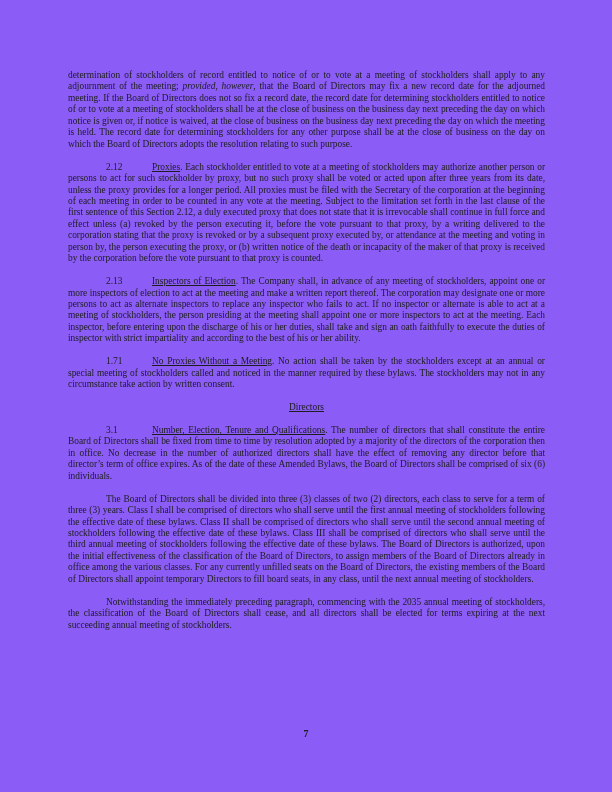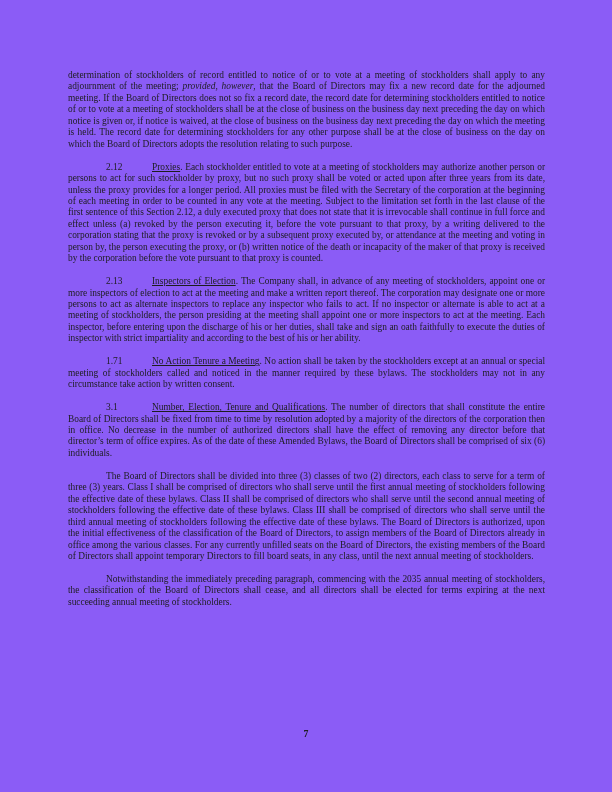--- a/index.html
+++ b/index.html
@@ -37,23 +37,24 @@
 <body>
 
 <div class="page">
 
   <p class="para"><span>determination of stockholders of record entitled to notice of or to vote at a meeting of stockholders shall apply to any adjournment of the meeting; </span><i>provided, however</i><span>, that the Board of Directors may fix a new record date for the adjourned meeting. If the Board of Directors does not so fix a record date, the record date for determining stockholders entitled to notice of or to vote at a meeting of stockholders shall be at the close of business on the business day next preceding the day on which notice is given or, if notice is waived, at the close of business on the business day next preceding the day on which the meeting is held. The record date for determining stockholders for any other purpose shall be at the close of business on the day on which the Board of Directors adopts the resolution relating to such purpose.</span></p>
 
   <p class="para indent"><span class="sec-num">2.12</span><span class="u">Proxies</span><span>. Each stockholder entitled to vote at a meeting of stockholders may authorize another person or persons to act for such stockholder by proxy, but no such proxy shall be voted or acted upon after three years from its date, unless the proxy provides for a longer period. All proxies must be filed with the Secretary of the corporation at the beginning of each meeting in order to be counted in any vote at the meeting. Subject to the limitation set forth in the last clause of the first sentence of this Section 2.12, a duly executed proxy that does not state that it is irrevocable shall continue in full force and effect unless (a) revoked by the person executing it, before the vote pursuant to that proxy, by a writing delivered to the corporation stating that the proxy is revoked or by a subsequent proxy executed by, or attendance at the meeting and voting in person by, the person executing the proxy, or (b) written notice of the death or incapacity of the maker of that proxy is received by the corporation before the vote pursuant to that proxy is counted.</span></p>
 
   <p class="para indent"><span class="sec-num">2.13</span><span class="u">Inspectors of Election</span><span>. The Company shall, in advance of any meeting of stockholders, appoint one or more inspectors of election to act at the meeting and make a written report thereof. The corporation may designate one or more persons to act as alternate inspectors to replace any inspector who fails to act. If no inspector or alternate is able to act at a meeting of stockholders, the person presiding at the meeting shall appoint one or more inspectors to act at the meeting. Each inspector, before entering upon the discharge of his or her duties, shall take and sign an oath faithfully to execute the duties of inspector with strict impartiality and according to the best of his or her ability.</span></p>
 
-  <p class="para indent"><span class="sec-num">1.71</span><span class="u">No Action Tenure a Meeting</span><span>. No action shall be taken by the stockholders except at an annual or special meeting of stockholders called and noticed in the manner required by these bylaws. The stockholders may not in any circumstance take action by written consent.</span></p>
+  <p class="para indent"><span class="sec-num">1.71</span><span class="u">No Proxies Without a Meeting</span><span>. No action shall be taken by the stockholders except at an annual or special meeting of stockholders called and noticed in the manner required by these bylaws. The stockholders may not in any circumstance take action by written consent.</span></p>
 
 
+  <p class="para center"><span class="u">Directors</span></p>
 
   <p class="para indent"><span class="sec-num">3.1</span><span class="u">Number, Election, Tenure and Qualifications</span><span>. The number of directors that shall constitute the entire Board of Directors shall be fixed from time to time by resolution adopted by a majority of the directors of the corporation then in office. No decrease in the number of authorized directors shall have the effect of removing any director before that director’s term of office expires. As of the date of these Amended Bylaws, the Board of Directors shall be comprised of six (6) individuals.</span></p>
 
   <p class="para indent">The Board of Directors shall be divided into three (3) classes of two (2) directors, each class to serve for a term of three (3) years. Class I shall be comprised of directors who shall serve until the first annual meeting of stockholders following the effective date of these bylaws. Class II shall be comprised of directors who shall serve until the second annual meeting of stockholders following the effective date of these bylaws. Class III shall be comprised of directors who shall serve until the third annual meeting of stockholders following the effective date of these bylaws. The Board of Directors is authorized, upon the initial effectiveness of the classification of the Board of Directors, to assign members of the Board of Directors already in office among the various classes. For any currently unfilled seats on the Board of Directors, the existing members of the Board of Directors shall appoint temporary Directors to fill board seats, in any class, until the next annual meeting of stockholders.</p>
 
   <p class="para indent">Notwithstanding the immediately preceding paragraph, commencing with the 2035 annual meeting of stockholders, the classification of the Board of Directors shall cease, and all directors shall be elected for terms expiring at the next succeeding annual meeting of stockholders.</p>
 
   <div class="page-footer">7</div>
 
 </div>

